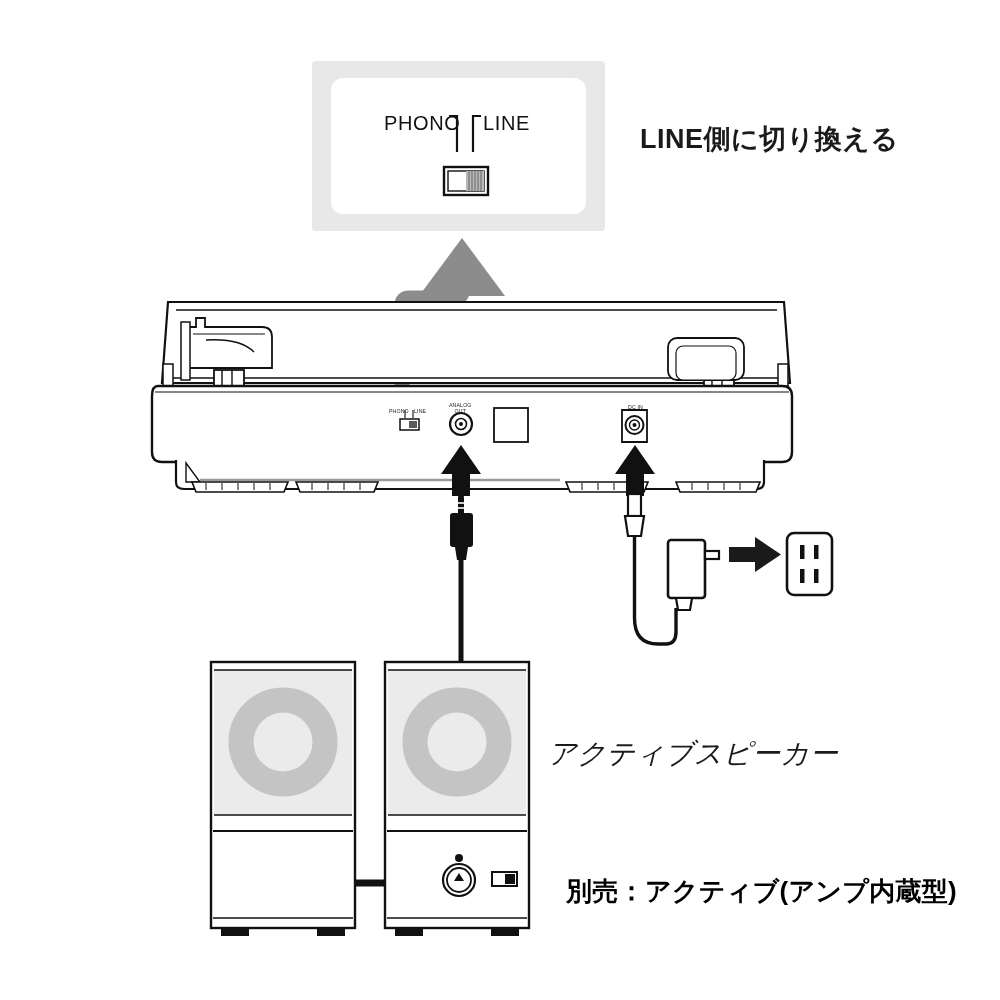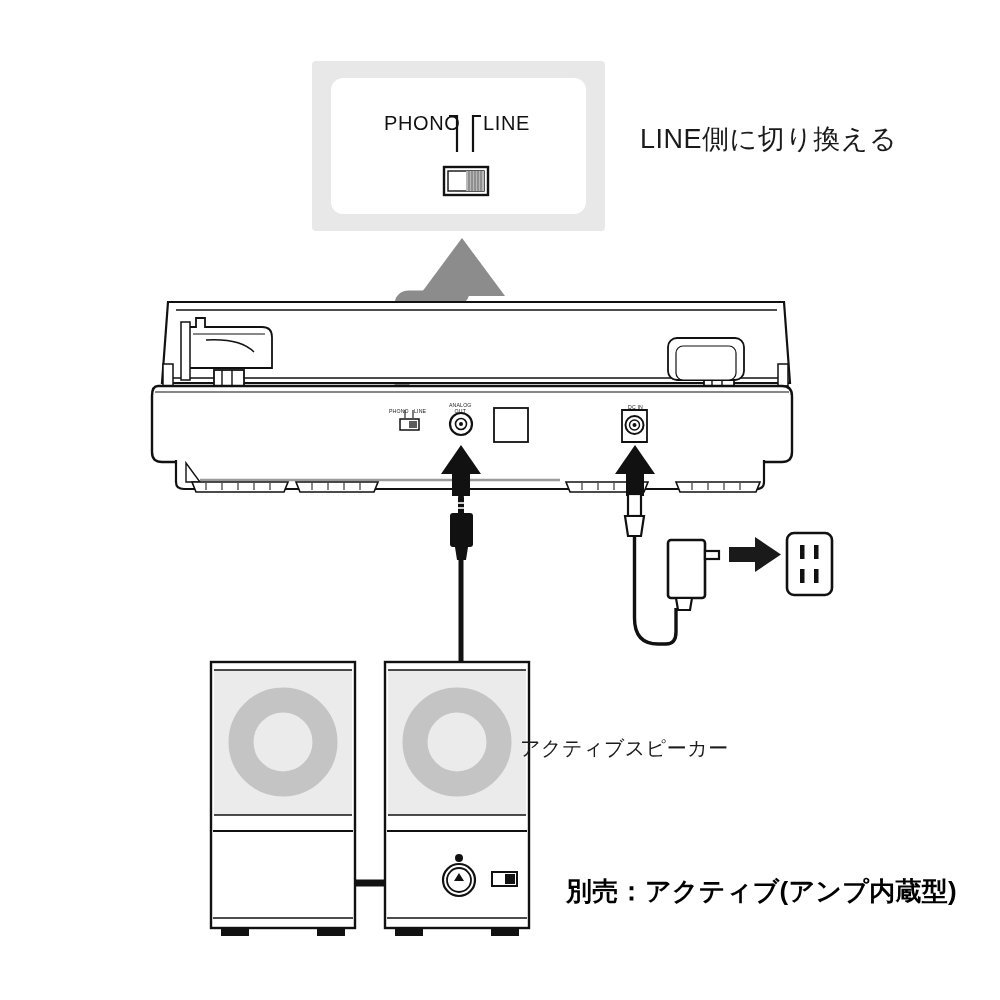--- a/index.html
+++ b/index.html
@@ -29,31 +29,32 @@
   }
   .txt {
     position: absolute;
     white-space: pre;
     line-height: 1.28;
   }
   #label-switch-note {
     left: 640px;
     top: 122px;
     font-size: 27px;
+    font-weight: 700;
+    letter-spacing: 0.5px;
+    color: #1a1a1a;
+  }
+  #label-speaker {
+    left: 548px;
+    top: 736px;
+    font-size: 28px;
     font-weight: 400;
     letter-spacing: 0.5px;
     color: #1a1a1a;
-  }
-  #label-speaker {
-    left: 520px;
-    top: 736px;
-    font-size: 20px;
-    font-weight: 400;
-    letter-spacing: 0.5px;
-    color: #1a1a1a;
+    font-style: italic;
   }
   #note-block {
     left: 566px;
     top: 808px;
     font-size: 26px;
     font-weight: 700;
     letter-spacing: 0.3px;
     color: #000;
   }
   #note-block div { margin-bottom: 5px; }

